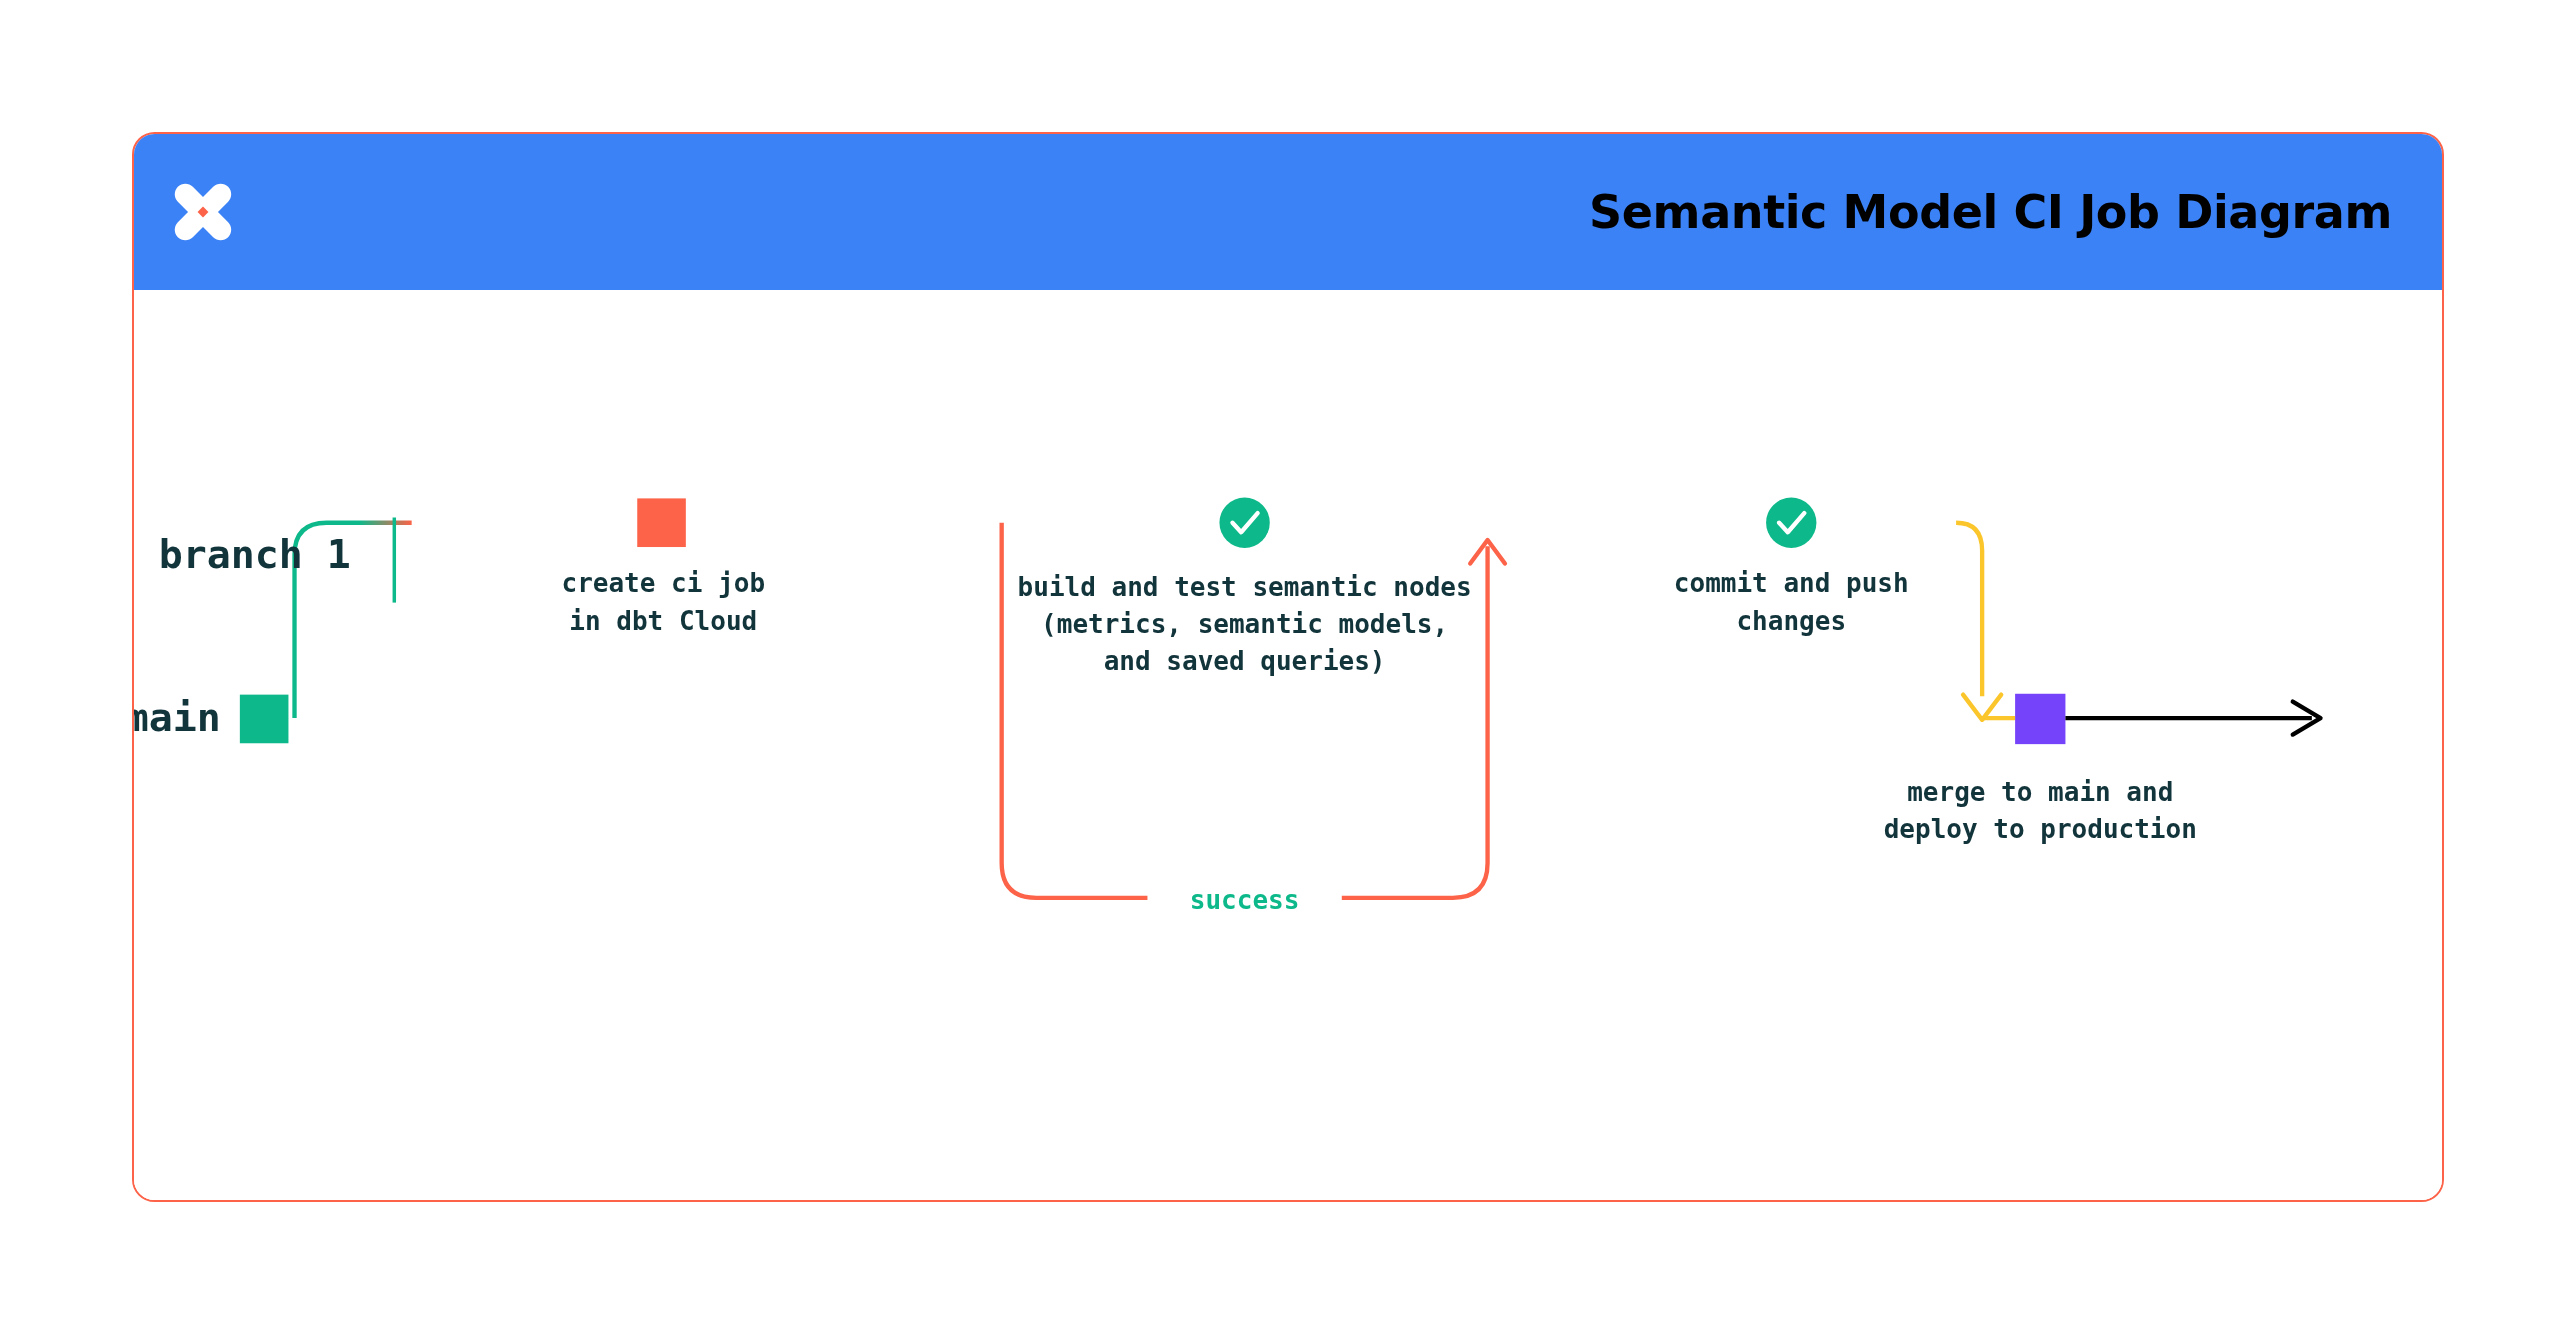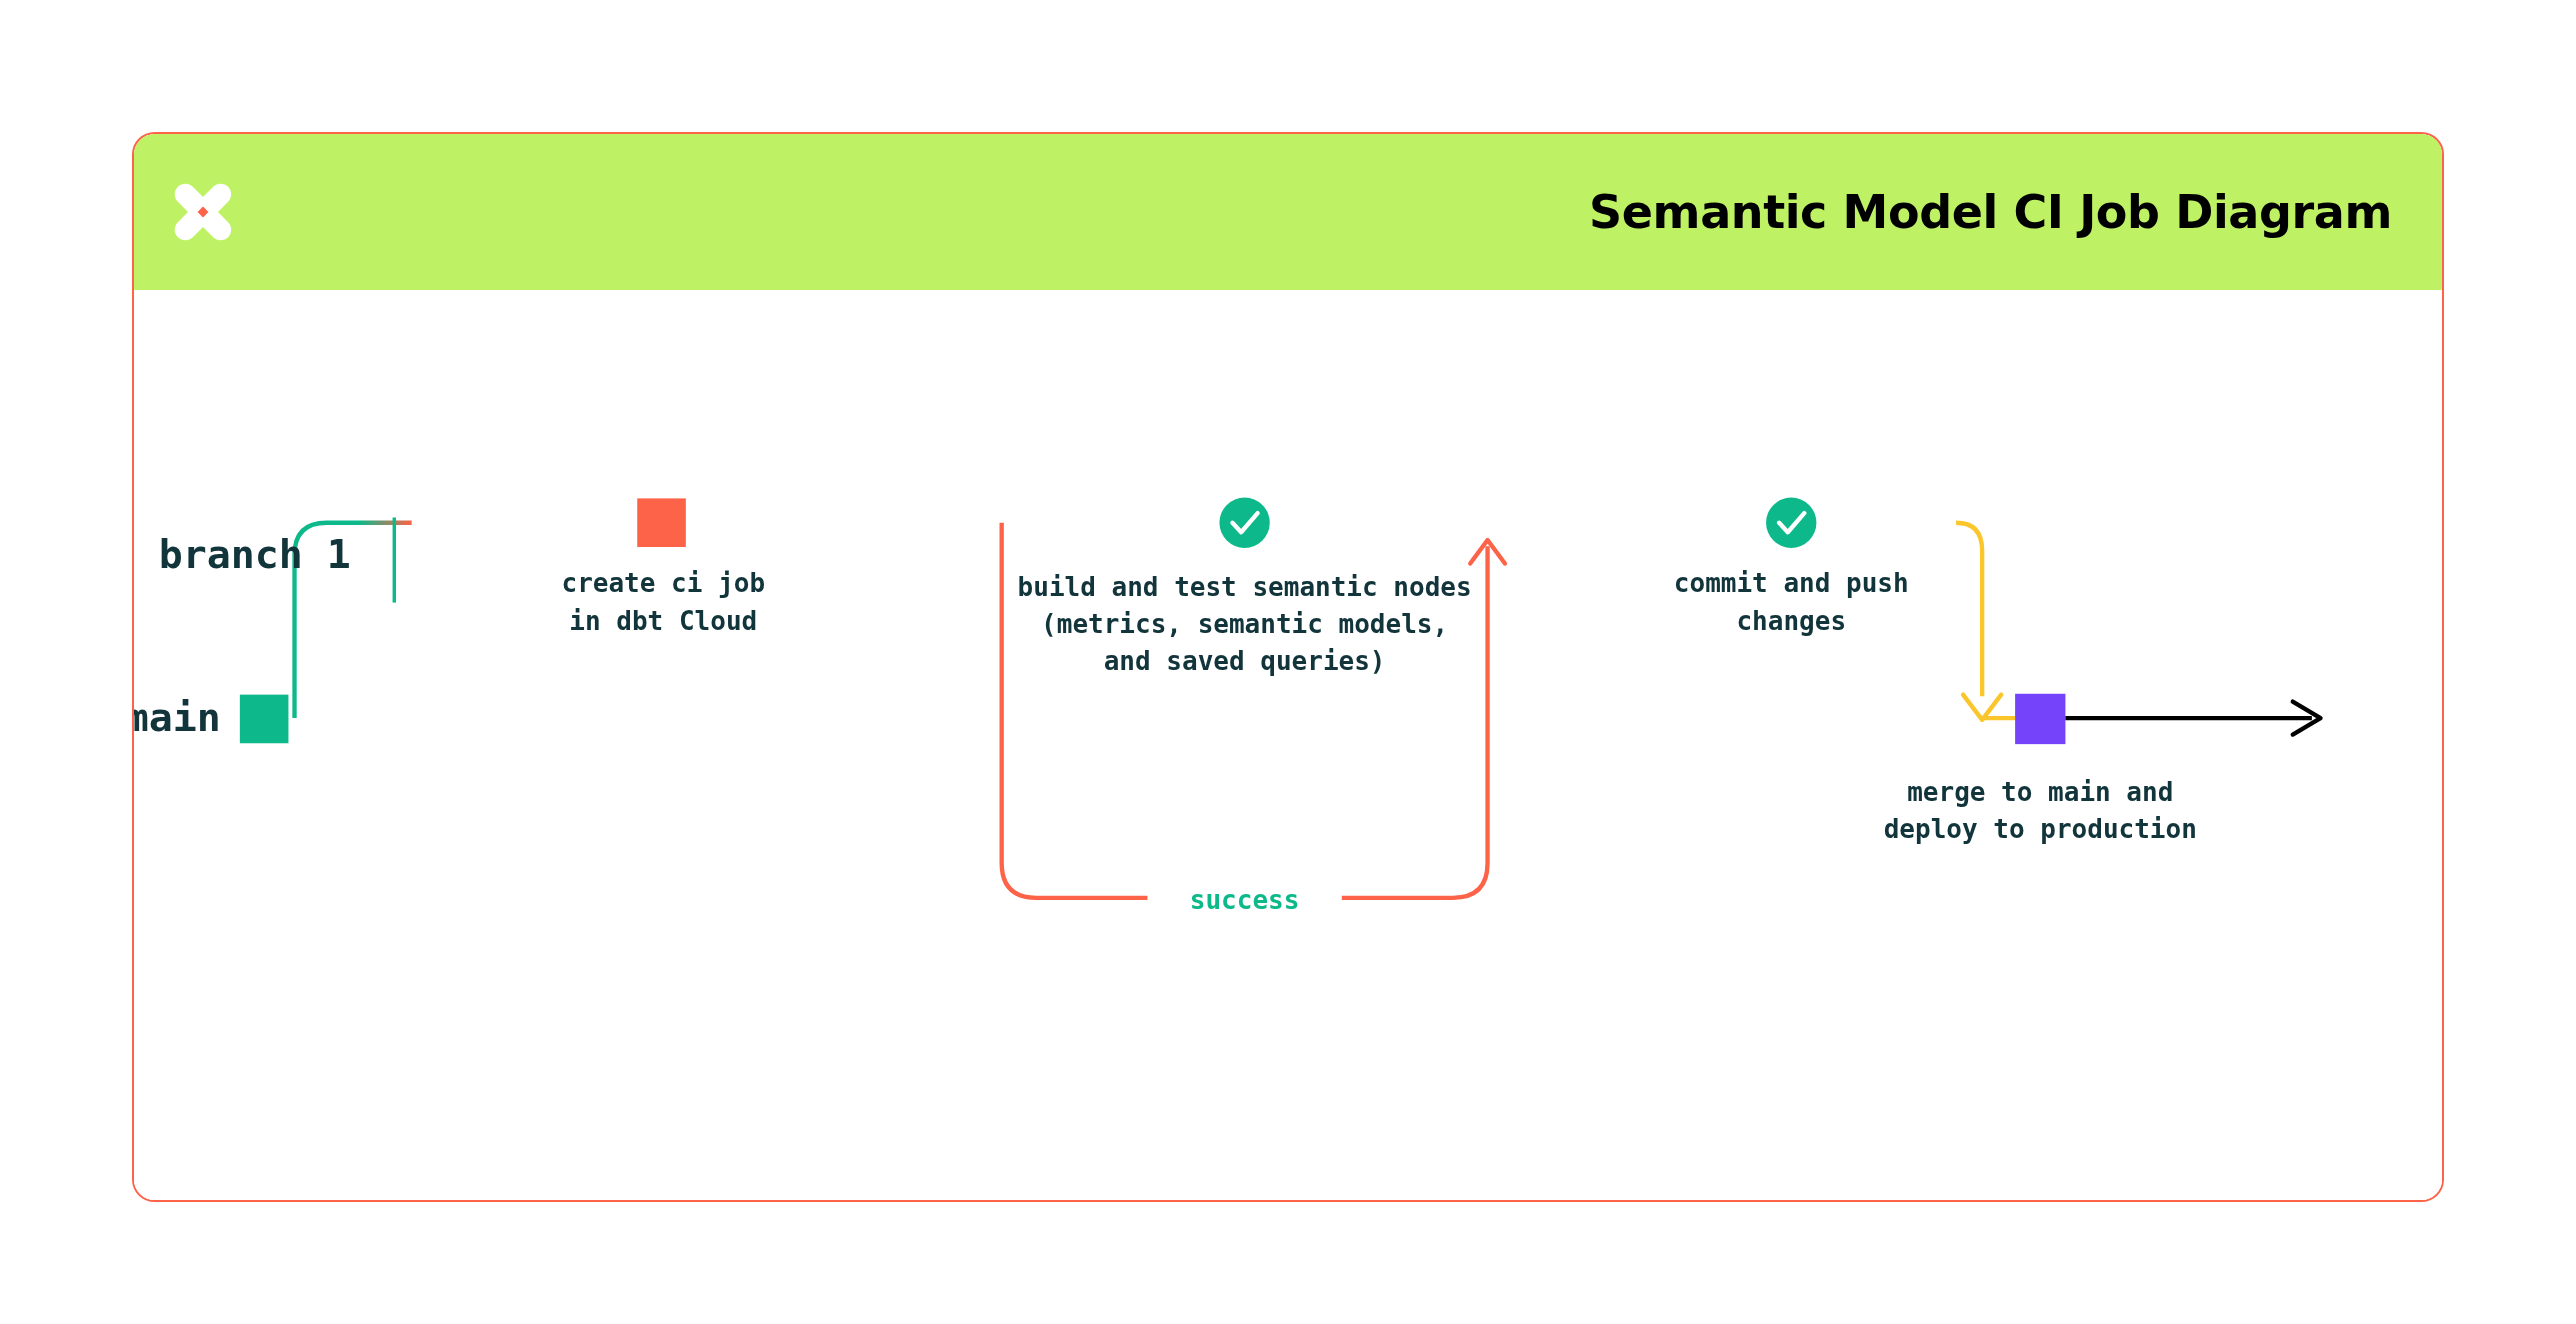--- a/index.html
+++ b/index.html
@@ -34,21 +34,21 @@
     box-sizing: border-box;
     overflow: hidden;
   }
 
   .card-header {
     position: absolute;
     left: 0;
     top: 0;
     width: 100%;
     height: 156px;
-    background: #bef264;
+    background: #3b82f6;
     box-sizing: border-box;
     display: flex;
     align-items: center;
     justify-content: space-between;
     padding: 0 50px 0 35px;
   }
 
   .logo-wrap {
     width: 68px;
     height: 68px;

